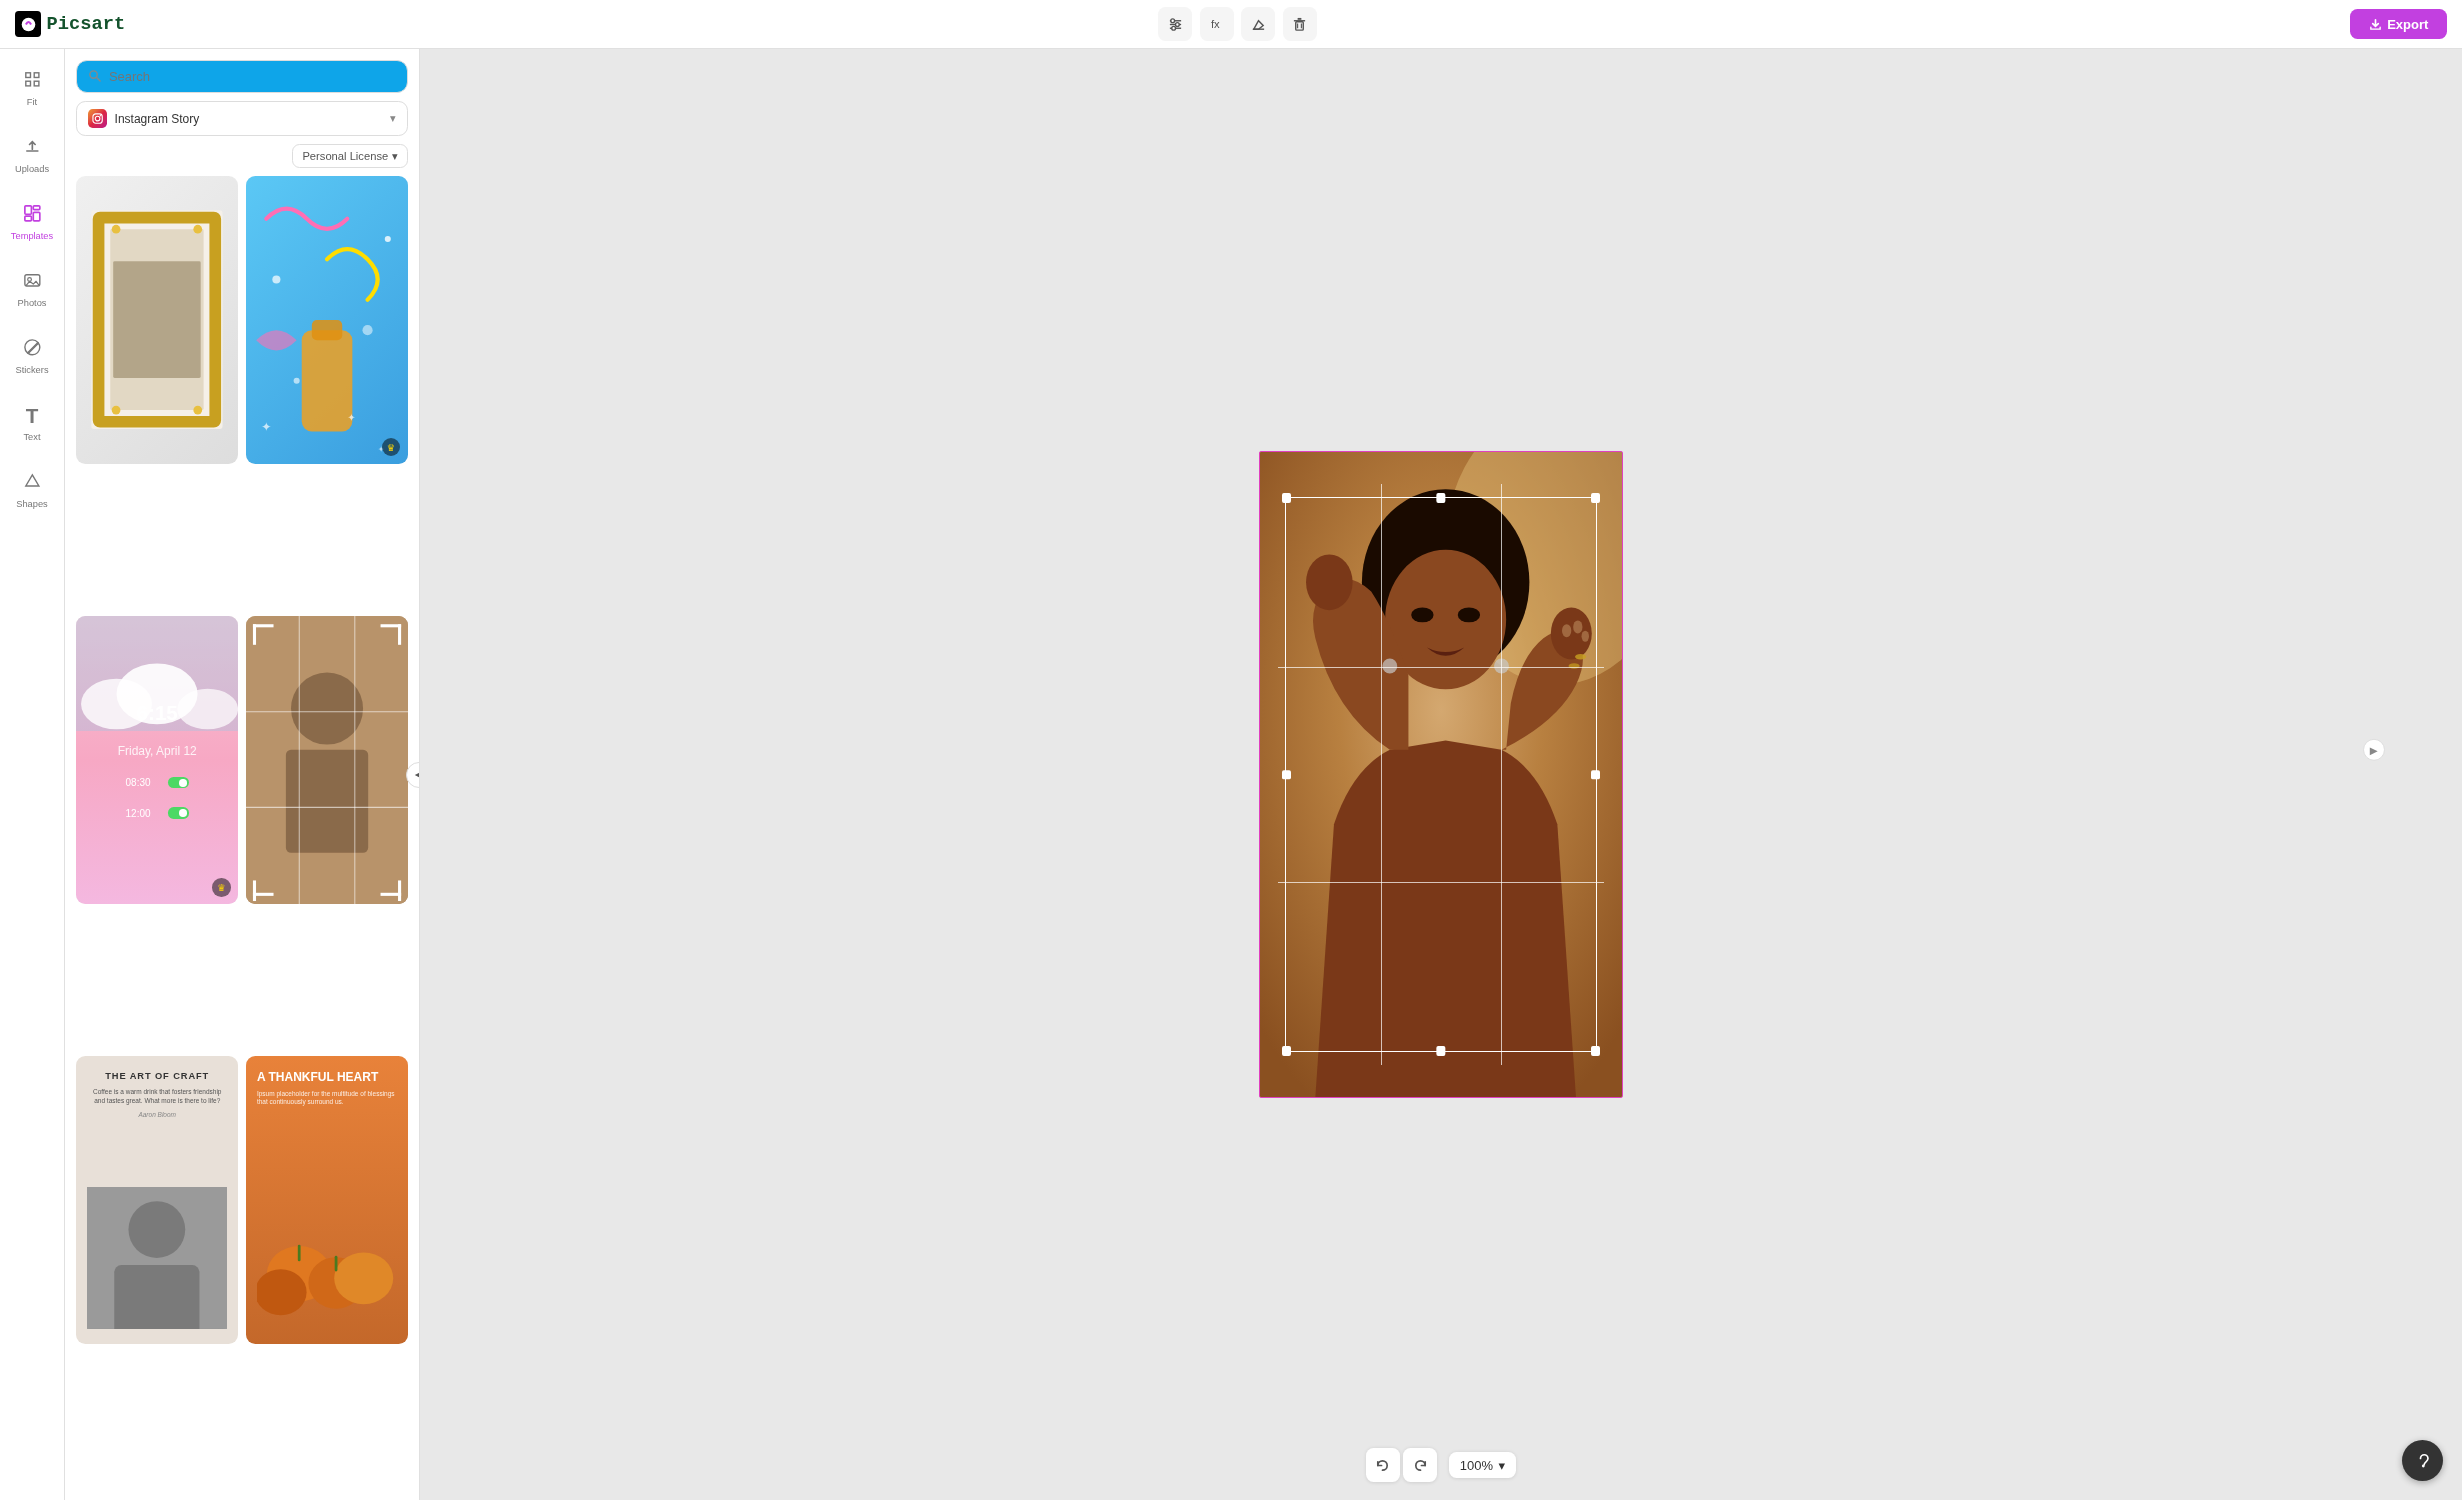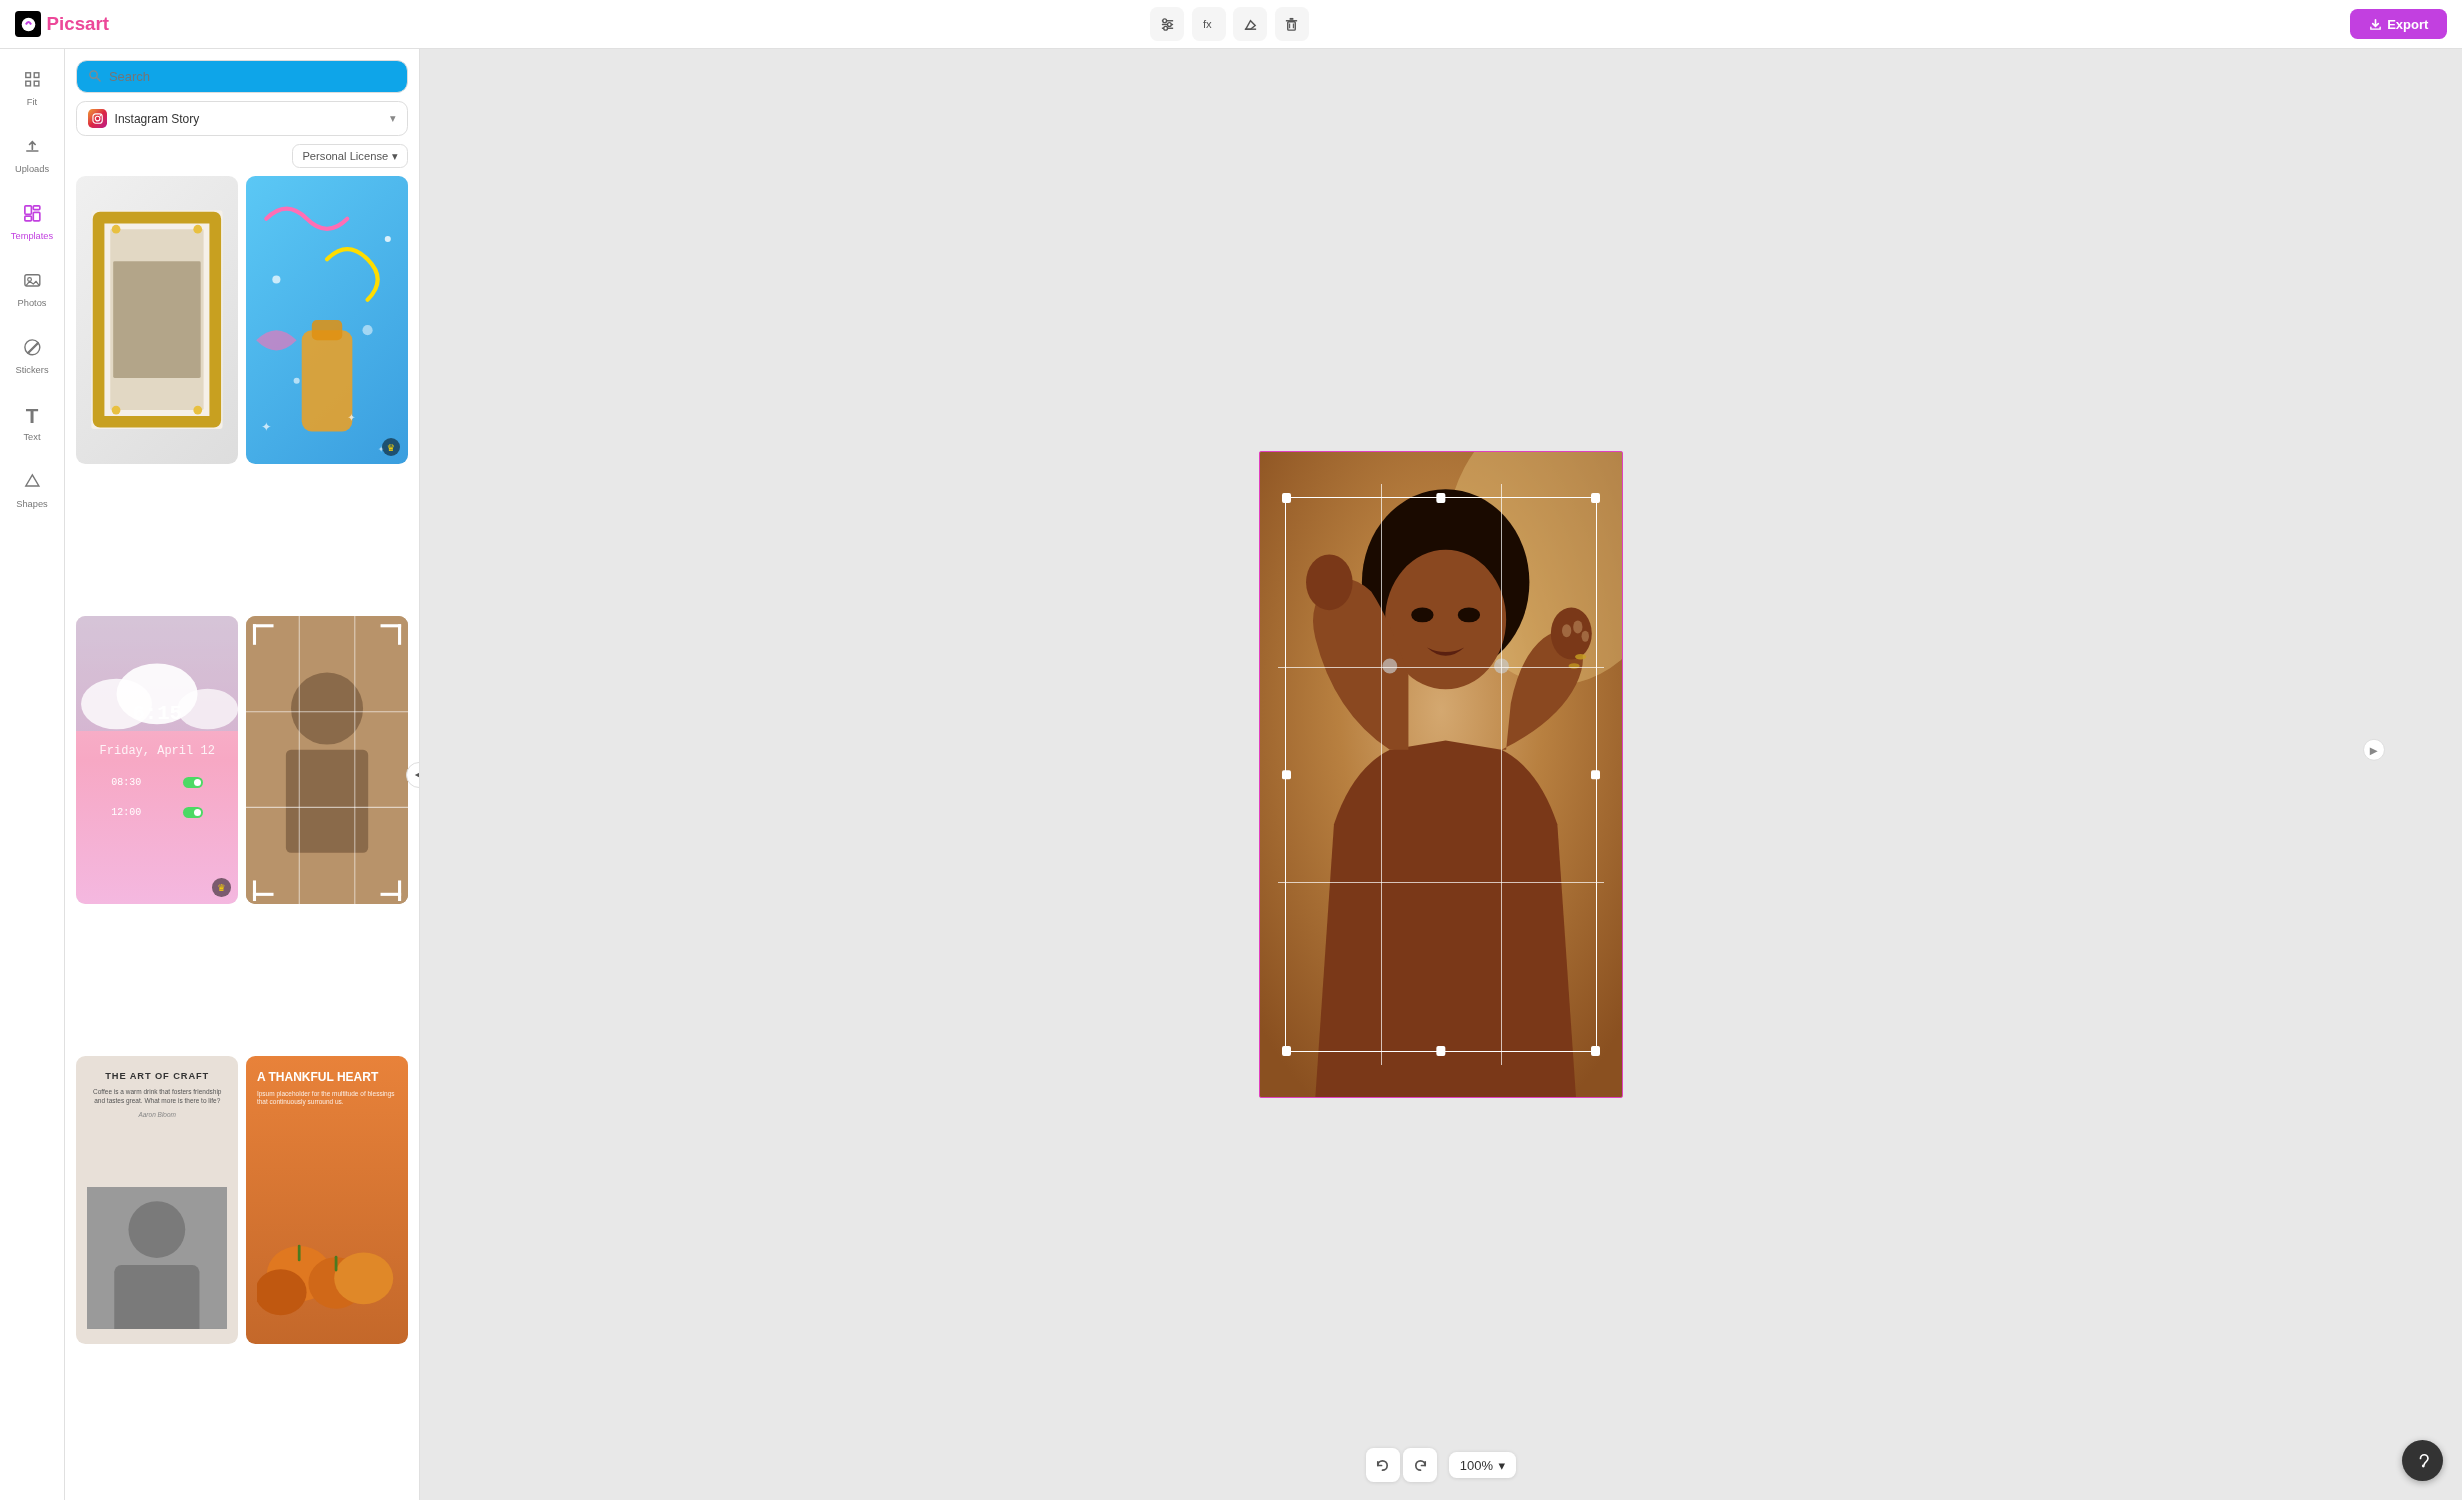--- a/index.html
+++ b/index.html
@@ -10,21 +10,21 @@
       height: 49px;
       background: #fff;
       display: flex;
       align-items: center;
       justify-content: space-between;
       padding: 0 15px;
       border-bottom: 0.9px solid #e0e0e0;
       z-index: 10;
     }
     .topbar-left { display: flex; align-items: center; gap: 7.5px; }
-    .logo { font-weight: 700; font-size: 18.7px; color: #ec4899; display: flex; align-items: center; gap: 5.6px; }
+    .logo { font-weight: 700; font-size: 18.7px; color: #14532d; display: flex; align-items: center; gap: 5.6px; font-family: Liberation Mono, monospace; }
     .logo-icon { width: 26px; height: 26px; background: #000; border-radius: 3.7px; display: flex; align-items: center; justify-content: center; }
     .topbar-center { display: flex; align-items: center; gap: 7.5px; }
     .topbar-icon-btn {
       width: 34px; height: 34px;
       border: none; background: #f5f5f5; border-radius: 7.5px;
       cursor: pointer; display: flex; align-items: center; justify-content: center;
       font-size: 15px; color: #555;
     }
     .export-btn {
       background: #c240e0; color: #fff; border: none;
@@ -555,21 +555,21 @@
       </div>
 
       <div class="template-card">
         <div class="tcard-pink-clock" style="position:relative;">
           <svg width="100%" height="40%" viewBox="0 0 160 120" style="position:absolute;top:0;left:0;" preserveAspectRatio="xMidYMid slice">
             <rect width="160" height="120" fill="#87ceeb" opacity="0.3"></rect>
             <ellipse cx="40" cy="90" rx="35" ry="25" fill="white" opacity="0.8"></ellipse>
             <ellipse cx="80" cy="80" rx="40" ry="30" fill="white" opacity="0.9"></ellipse>
             <ellipse cx="130" cy="95" rx="30" ry="20" fill="white" opacity="0.7"></ellipse>
           </svg>
-          <div style="display:flex;flex-direction:column;align-items:center;gap:19px;padding:11.2px;z-index:1;font-family:Liberation Mono, monospace;">
+          <div style="display:flex;flex-direction:column;align-items:center;gap:19px;padding:11.2px;z-index:1;">
             <div class="clock-time">6:15</div>
             <div class="clock-date">Friday, April 12</div>
             <div class="clock-row">
               <span class="clock-label">08:30</span>
               <div class="toggle-on"></div>
             </div>
             <div class="clock-row">
               <span class="clock-label">12:00</span>
               <div class="toggle-on"></div>
             </div>

